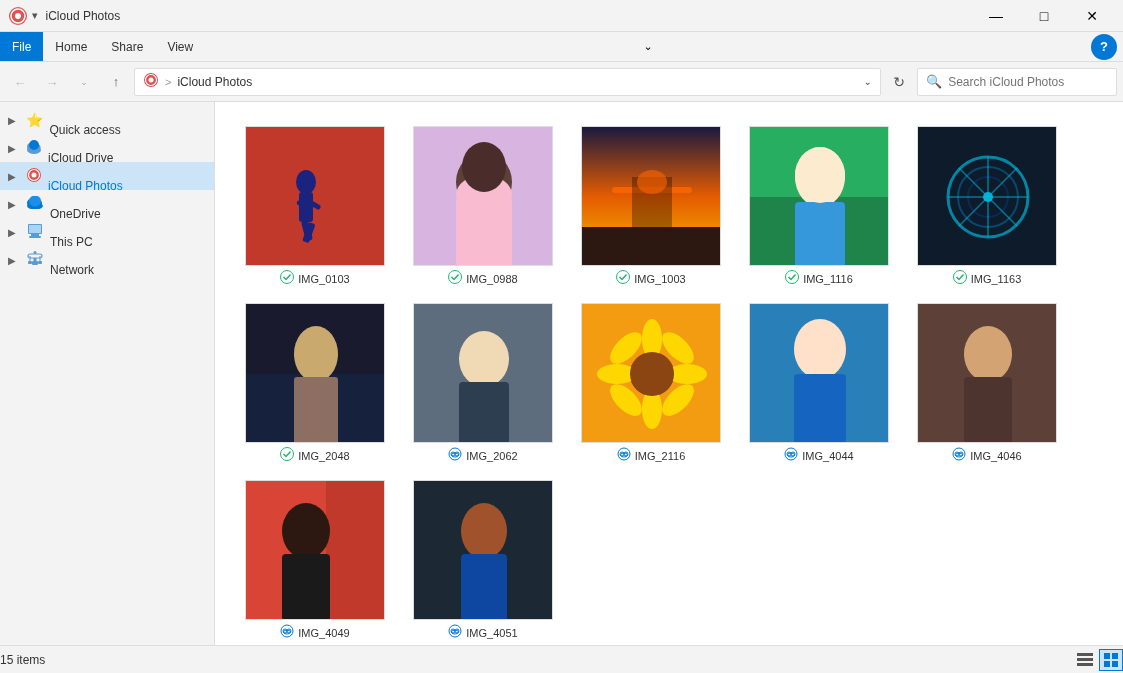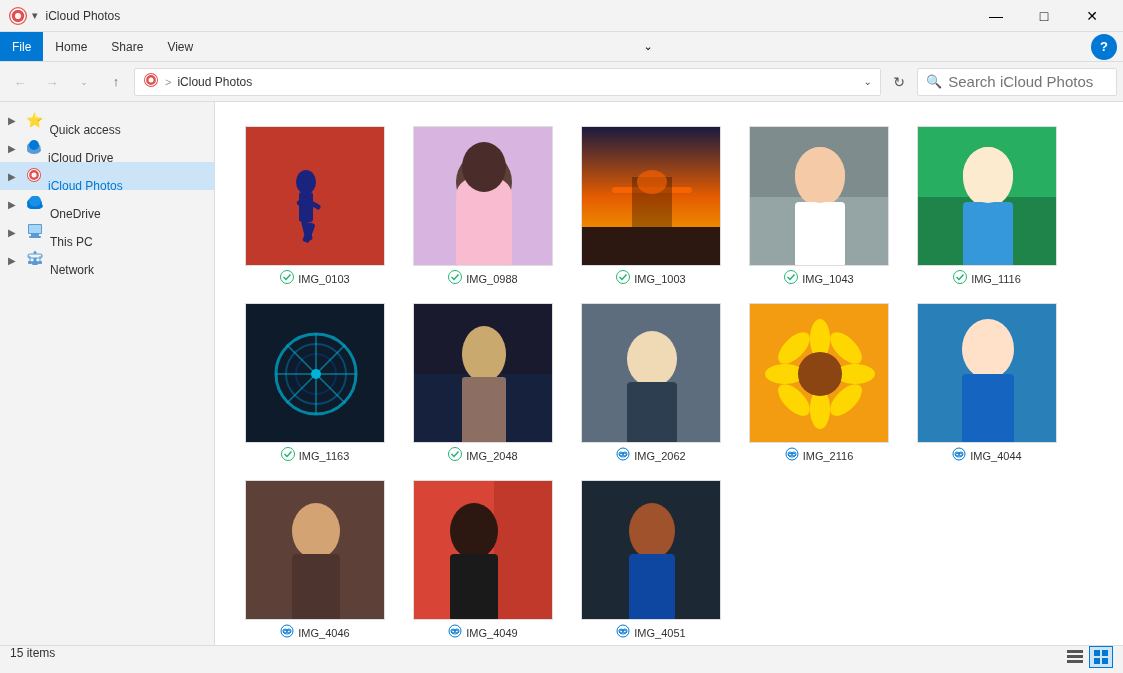--- a/index.html
+++ b/index.html
@@ -178,21 +178,22 @@
       font-size: 11px;
       color: #333;
     }
     .sync-icon-synced { color: #22b573; font-size: 13px; }
     .sync-icon-cloud { color: #0078d4; font-size: 13px; }
 
     
     .status-bar {
       height: 28px;
       display: flex;
-      padding: 0 10px;
+      align-items: center;
+      padding: 0 0;
       background: #f3f3f3;
       border-top: 1px solid #ddd;
       font-size: 12px;
       color: #333;
     }
     .status-bar-right {
       margin-left: auto;
       display: flex;
       gap: 2px;
     }
@@ -277,21 +278,21 @@
         <circle cx="8" cy="8" r="2.5" fill="white"></circle>
       </svg>
     </span>
     <span class="address-sep">&gt;</span>
     <span class="address-text">iCloud Photos</span>
     <span class="address-dropdown">⌄</span>
   </div>
   <button class="refresh-btn">↻</button>
   <div class="search-bar">
     <span style="color:#888; font-size:13px;">🔍</span>
-    <input type="text" style="border: none; outline: none; font-size: 15px; color: rgb(136, 136, 136); width: 100%; background: transparent;" placeholder="Search iCloud Photos">
+    <input type="text" style="border: none; outline: none; font-size: 12px; color: rgb(136, 136, 136); width: 100%; background: transparent;" placeholder="Search iCloud Photos">
   </div>
 </div>
 
 <div class="main-layout">
 
   <div class="sidebar">
     <div class="sidebar-item">
       <span class="expand-arrow">▶</span>
       <span style="color:#0078d4; font-size:14px;">⭐</span>
       <span class="sidebar-label">Quick access</span>
@@ -432,40 +433,20 @@
           <span class="sync-icon-synced">
             <svg width="14" height="14" viewBox="0 0 14 14">
                 <circle cx="7" cy="7" r="6.5" fill="white" stroke="#22b573" stroke-width="1"></circle>
                 <polyline points="3.5,7 6,9.5 10.5,4.5" fill="none" stroke="#22b573" stroke-width="1.5"></polyline>
               </svg>
           </span>
           <span>IMG_1003</span>
         </div>
       </div>
 
-      <div class="photo-item">
-        <div class="photo-svg photo-bg-4">
-          <svg width="140" height="140" viewBox="0 0 140 140">
-            <rect width="140" height="140" fill="#7f8c8d"></rect>
-            <rect x="0" y="70" width="140" height="70" fill="#95a5a6"></rect>
-            <ellipse cx="70" cy="50" rx="25" ry="30" fill="#f5cba7"></ellipse>
-            <rect x="45" y="75" width="50" height="65" fill="white" rx="4"></rect>
-            <ellipse cx="70" cy="48" rx="25" ry="28" fill="#f5cba7"></ellipse>
-          </svg>
-        </div>
-        <div class="photo-label">
-          <span class="sync-icon-synced">
-            <svg width="14" height="14" viewBox="0 0 14 14">
-                <circle cx="7" cy="7" r="6.5" fill="white" stroke="#22b573" stroke-width="1"></circle>
-                <polyline points="3.5,7 6,9.5 10.5,4.5" fill="none" stroke="#22b573" stroke-width="1.5"></polyline>
-              </svg>
-          </span>
-          <span>IMG_1043</span>
-        </div>
-      </div>
 
       <div class="photo-item">
         <div class="photo-svg photo-bg-5">
           <svg width="140" height="140" viewBox="0 0 140 140">
             <rect width="140" height="140" fill="#27ae60"></rect>
             <rect x="0" y="70" width="140" height="70" fill="#1e8449"></rect>
             <ellipse cx="70" cy="50" rx="25" ry="30" fill="#fdebd0"></ellipse>
             <rect x="45" y="75" width="50" height="65" fill="#3498db" rx="4"></rect>
             <ellipse cx="70" cy="48" rx="25" ry="28" fill="#fdebd0"></ellipse>
           </svg>

